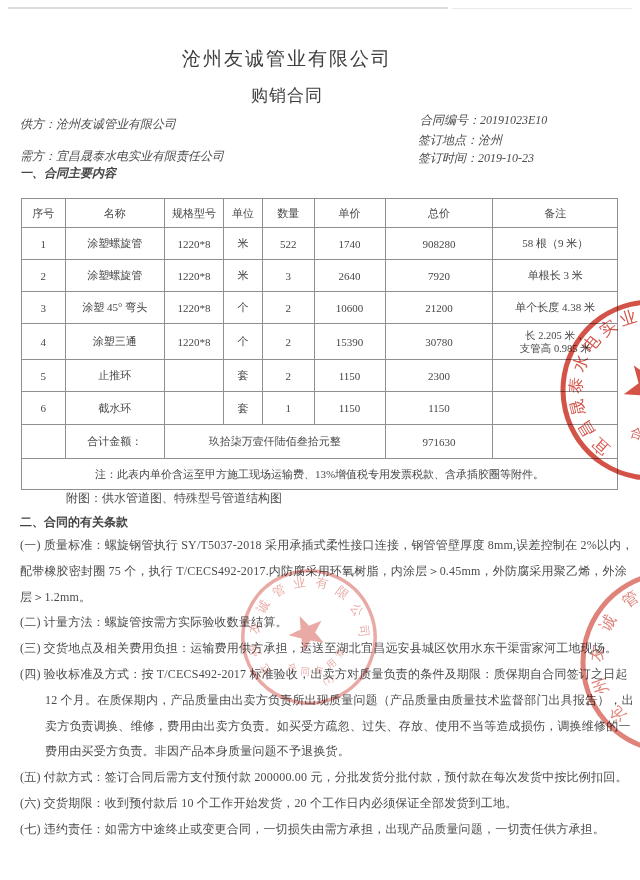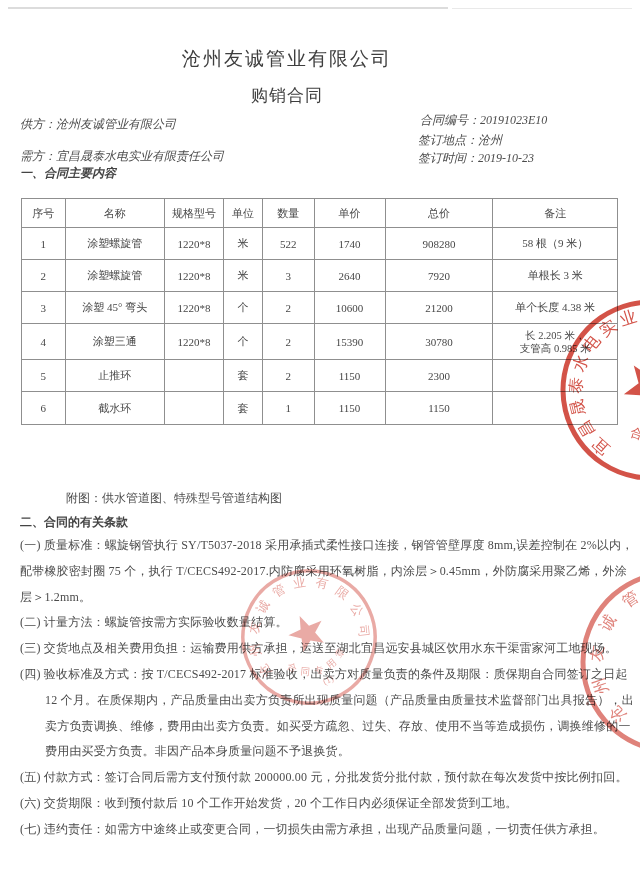--- a/index.html
+++ b/index.html
@@ -145,20 +145,30 @@
     <tr class="r6">
       <td>6</td>
       <td>截水环</td>
       <td></td>
       <td>套</td>
       <td>1</td>
       <td>1150</td>
       <td>1150</td>
       <td></td>
     </tr>
+    <tr class="trow">
+      <td></td>
+      <td>合计金额：</td>
+      <td colspan="4">玖拾柒万壹仟陆佰叁拾元整</td>
+      <td>971630</td>
+      <td></td>
+    </tr>
+    <tr class="nrow">
+      <td colspan="8" class="note-cell">注：此表内单价含运至甲方施工现场运输费、13%增值税专用发票税款、含承插胶圈等附件。</td>
+    </tr>
   </tbody>
     </table>
 
   <div class="attach">附图：供水管道图、特殊型号管道结构图</div>
   <div class="sec2">二、合同的有关条款</div>
 
   <div class="clauses">
     <div class="cl">(一) 质量标准：螺旋钢管执行 SY/T5037-2018 采用承插式柔性接口连接，钢管管壁厚度 8mm,误差控制在 2%以内，</div>
     <div class="cl">配带橡胶密封圈 75 个，执行 T/CECS492-2017.内防腐采用环氧树脂，内涂层＞0.45mm，外防腐采用聚乙烯，外涂</div>
     <div class="cl">层＞1.2mm。</div>

